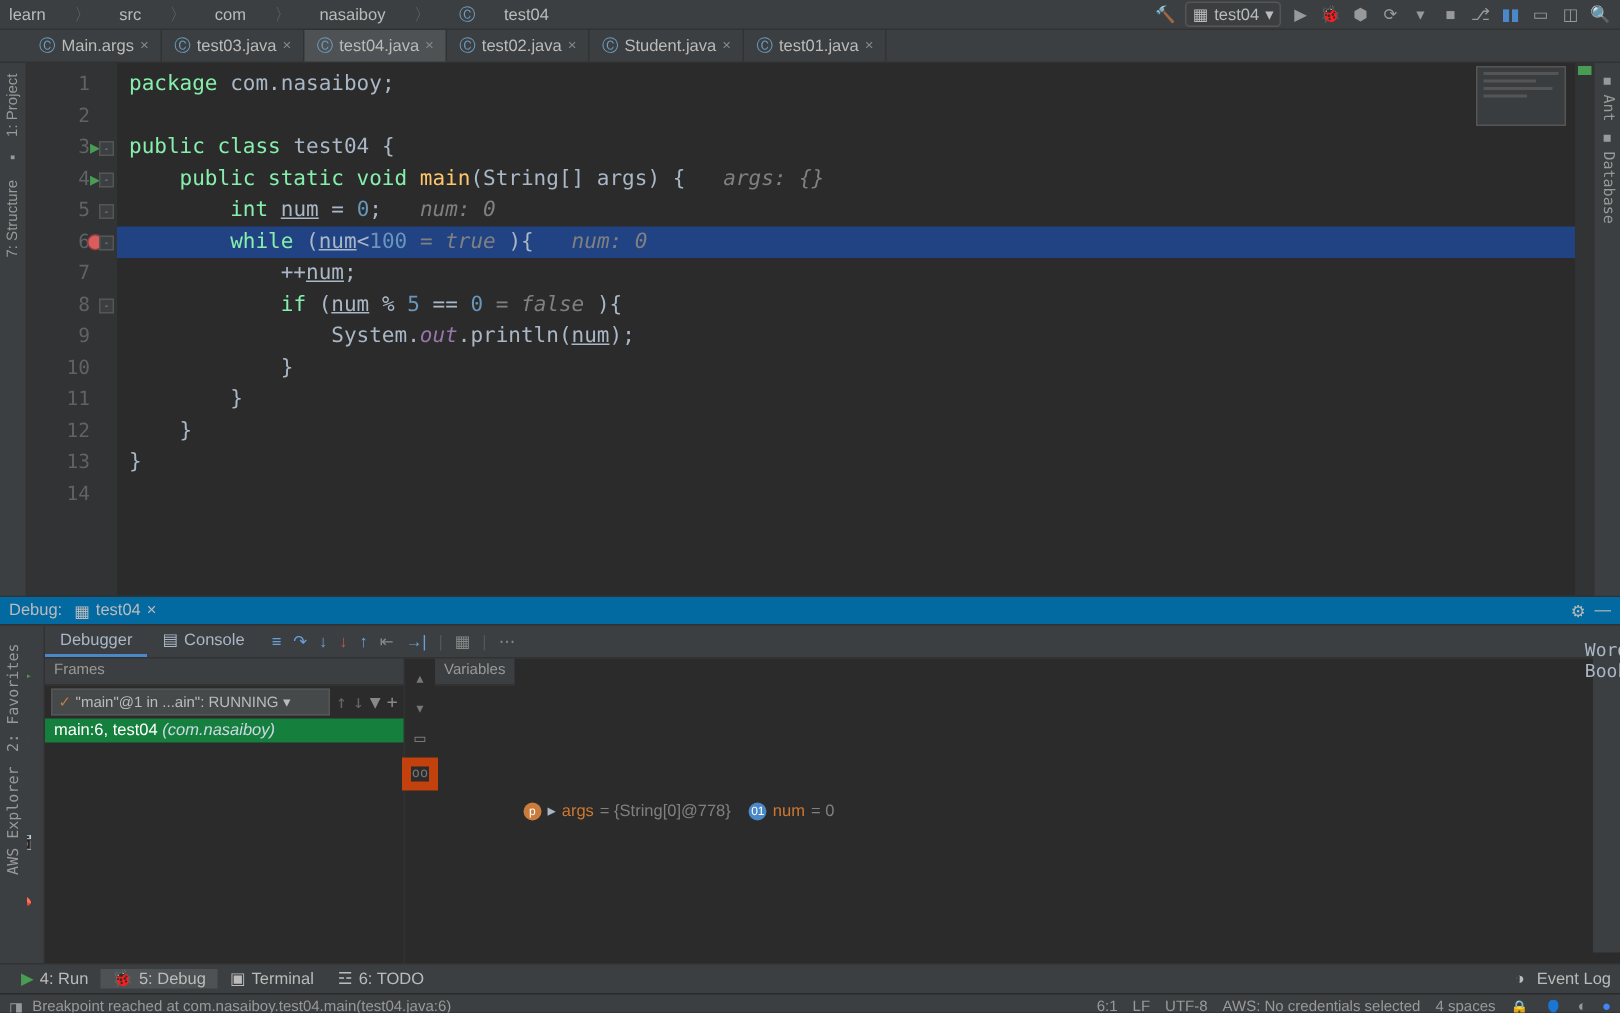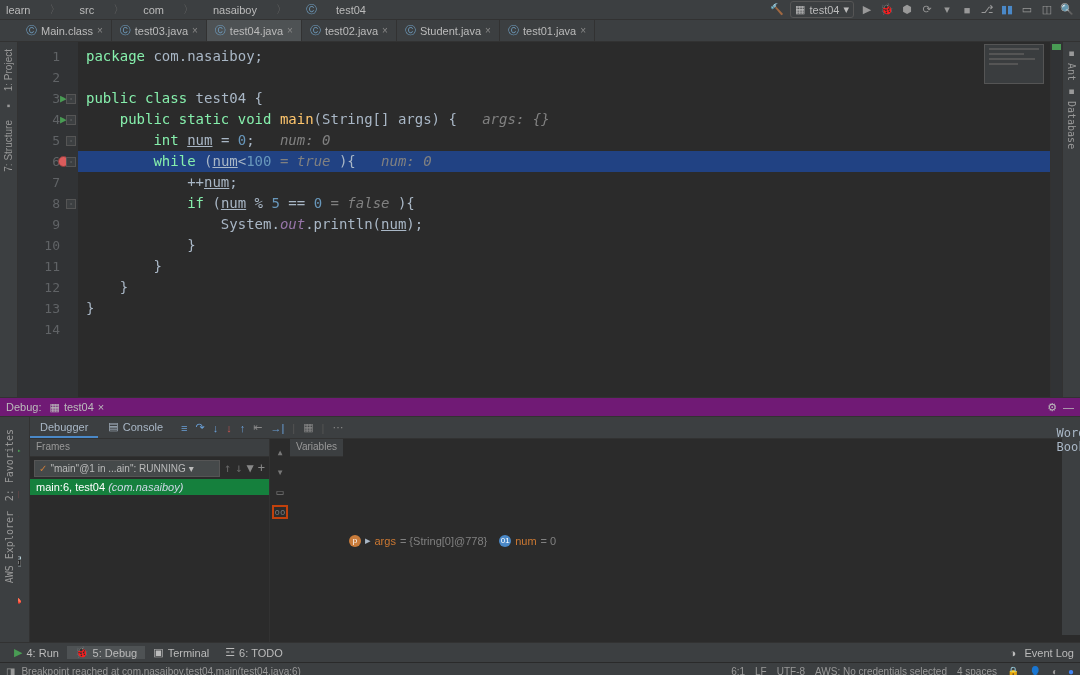--- a/index.html
+++ b/index.html
@@ -41,21 +41,21 @@
 .id { color: #a9b7c6; }
 .underline { text-decoration: underline; }
 .method { color: #ffc66d; }
 .field { color: #9876aa; font-style: italic; }
 
 .minimap { position: absolute; right: 18px; top: 2px; width: 60px; height: 40px; background: #3a3d3f; border: 1px solid #555; }
 .right-gutter { width: 12px; background: #313335; border-left: 1px solid #323232; }
 .right-tools { width: 18px; background: #3c3f41; border-left: 1px solid #323232; display: flex; flex-direction: column; align-items: center; padding-top: 4px; }
 .right-tools .vtext2 { writing-mode: vertical-rl; color: #999; font-size: 10px; padding: 3px 0; }
 
-.debug-header { height: 20px; background: #701a75; border-top: 1px solid #323232; border-bottom: 1px solid #323232; display: flex; align-items: center; padding: 0 6px; font-family: sans-serif; font-size: 11px; color: #bbb; }
+.debug-header { height: 20px; background: #0369a1; border-top: 1px solid #323232; border-bottom: 1px solid #323232; display: flex; align-items: center; padding: 0 6px; font-family: sans-serif; font-size: 11px; color: #bbb; }
 .debug-header .dtab { display: flex; align-items: center; gap: 4px; padding: 0 8px; }
 .debug-header .dright { margin-left: auto; display: flex; gap: 6px; }
 
 .debug-panel { height: 225px; background: #2b2b2b; display: flex; }
 .debug-toolbar { width: 30px; background: #3c3f41; border-right: 1px solid #323232; display: flex; flex-direction: column; align-items: center; padding-top: 4px; gap: 8px; }
 .debug-content { flex: 1; display: flex; flex-direction: column; }
 .debug-tabs { height: 22px; background: #3c3f41; display: flex; align-items: center; border-bottom: 1px solid #323232; font-family: sans-serif; font-size: 11px; }
 .dbtab { padding: 0 10px; height: 100%; display: flex; align-items: center; gap: 4px; cursor: pointer; border-bottom: 2px solid transparent;}
 .dbtab.active { border-bottom: 2px solid #4a88c7; }
 .debug-icons { display: flex; gap: 8px; padding: 0 8px; align-items: center; }
@@ -117,21 +117,21 @@
     <span class="icon" style="color:#4a88c7">▮▮</span>
     <span class="icon gray">▭</span>
     <span class="icon gray">◫</span>
     <span class="icon gray">🔍</span>
   </div>
 </div>
 
 <div class="tabs" id="tabs-container">
     <div class="tab">
       <span class="ficon">Ⓒ</span>
-      <span>Main.class</span>
+      <span>Main.args</span>
       <span class="close">×</span>
     </div>
     <div class="tab">
       <span class="ficon">Ⓒ</span>
       <span>test03.java</span>
       <span class="close">×</span>
     </div>
     <div class="tab active">
       <span class="ficon">Ⓒ</span>
       <span>test04.java</span>
@@ -300,21 +300,21 @@
           <span style="color:#888">+</span>
         </div>
         <div class="frame-row">
           <span>main:6, test04 </span><span class="pkg">(com.nasaiboy)</span>
         </div>
       </div>
       <div class="vars-toolbar">
         <span>▴</span>
         <span>▾</span>
         <span>▭</span>
-        <span style="font-size:9px;border:2px solid #c2410c;padding:0 1px">oo</span>
+        <span style="font-size:9px;border:6px solid #c2410c;padding:0 1px">oo</span>
       </div>
       <div class="vars-panel">
         <div class="panel-header">Variables</div>
         <div class="var-row">
           <span class="var-badge badge-p">p</span>
           <span>▸</span>
           <span class="var-name">args</span>
           <span class="var-val"> = {String[0]@778}</span>
         </div>
         <div class="var-row">

